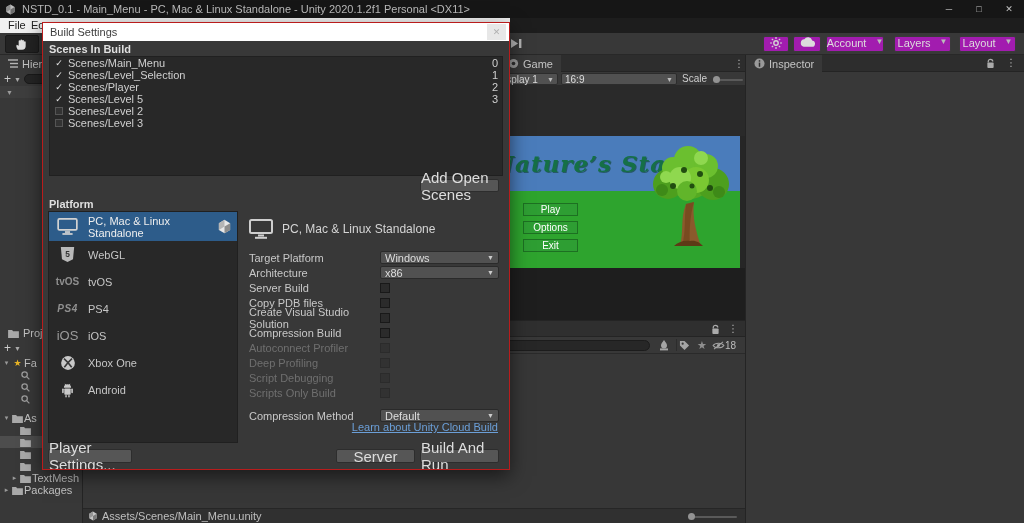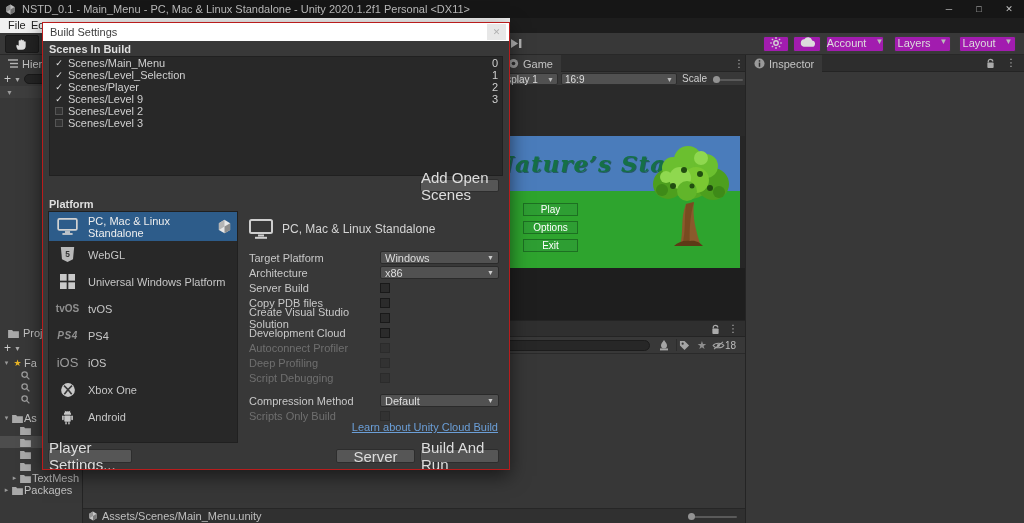--- a/index.html
+++ b/index.html
@@ -469,21 +469,21 @@
             <span class="nm">Scenes/Level_Selection</span>
             <span class="idx">1</span>
           </div>
           <div class="scene-row">
             <span class="chk">✓</span>
             <span class="nm">Scenes/Player</span>
             <span class="idx">2</span>
           </div>
           <div class="scene-row">
             <span class="chk">✓</span>
-            <span class="nm">Scenes/Level 9</span>
+            <span class="nm">Scenes/Level 5</span>
             <span class="idx">3</span>
           </div>
           <div class="scene-row">
             <span class="box"></span>
             <span class="nm">Scenes/Level 2</span>
             <span class="idx"></span>
           </div>
           <div class="scene-row">
             <span class="box"></span>
             <span class="nm">Scenes/Level 3</span>
@@ -511,31 +511,20 @@
             </span>
           </div>
           <div class="plat">
             <span class="picon">
               <svg width="15" height="17" viewBox="0 0 18 20">
                 <path d="M1 1 h16 l-1.4 14.6 L9 19 L2.4 15.6Z" fill="#b9b9b9"></path>
                 <text x="9" y="13.5" font-size="10" font-weight="bold" fill="#333" text-anchor="middle">5</text>
               </svg>
             </span>
             <span>WebGL</span>
-          </div>
-          <div class="plat">
-            <span class="picon">
-              <svg width="15" height="15" viewBox="0 0 18 18">
-                <rect x="0" y="0" width="8" height="8" fill="#c9c9c9"></rect>
-                <rect x="10" y="0" width="8" height="8" fill="#c9c9c9"></rect>
-                <rect x="0" y="10" width="8" height="8" fill="#c9c9c9"></rect>
-                <rect x="10" y="10" width="8" height="8" fill="#c9c9c9"></rect>
-              </svg>
-            </span>
-            <span>Universal Windows Platform</span>
           </div>
           <div class="plat">
             <span class="picon">
               <span class="txticon">tvOS</span>
             </span>
             <span>tvOS</span>
           </div>
           <div class="plat">
             <span class="picon">
               <span class="txticon ps4">PS4</span>
@@ -614,58 +603,58 @@
               <span class="cb"></span>
             </span>
           </div>
           <div class="srow">
             <span class="lbl">Create Visual Studio Solution</span>
             <span class="ctl">
               <span class="cb"></span>
             </span>
           </div>
           <div class="srow">
-            <span class="lbl">Development Cloud</span>
+            <span class="lbl">Compression Build</span>
             <span class="ctl">
               <span class="cb"></span>
             </span>
           </div>
           <div class="srow dis">
             <span class="lbl">Autoconnect Profiler</span>
             <span class="ctl">
               <span class="cb"></span>
             </span>
           </div>
           <div class="srow dis">
             <span class="lbl">Deep Profiling</span>
             <span class="ctl">
               <span class="cb"></span>
             </span>
           </div>
           <div class="srow dis">
             <span class="lbl">Script Debugging</span>
+            <span class="ctl">
+              <span class="cb"></span>
+            </span>
+          </div>
+          <div class="srow dis">
+            <span class="lbl">Scripts Only Build</span>
             <span class="ctl">
               <span class="cb"></span>
             </span>
           </div>
           <div class="srow" style="margin-top: 8px;">
             <span class="lbl">Compression Method</span>
             <span class="ctl">
               <span class="dd">
                 <span>Default</span>
                 <span class="car">▼</span>
               </span>
             </span>
           </div>
-          <div class="srow dis">
-            <span class="lbl">Scripts Only Build</span>
-            <span class="ctl">
-              <span class="cb"></span>
-            </span>
-          </div>
         </div>
       <a id="cloudlink" href="#">Learn about Unity Cloud Build</a>
       <div class="ubtn abs" style="left:5px;top:408px;width:84px;height:14px">Player Settings...</div>
       <div class="ubtn abs" style="left:293px;top:408px;width:79px;height:14px">Server</div>
       <div class="ubtn abs" style="left:377px;top:408px;width:79px;height:14px">Build And Run</div>
     </div>
   </div>
 
 </div>
 

